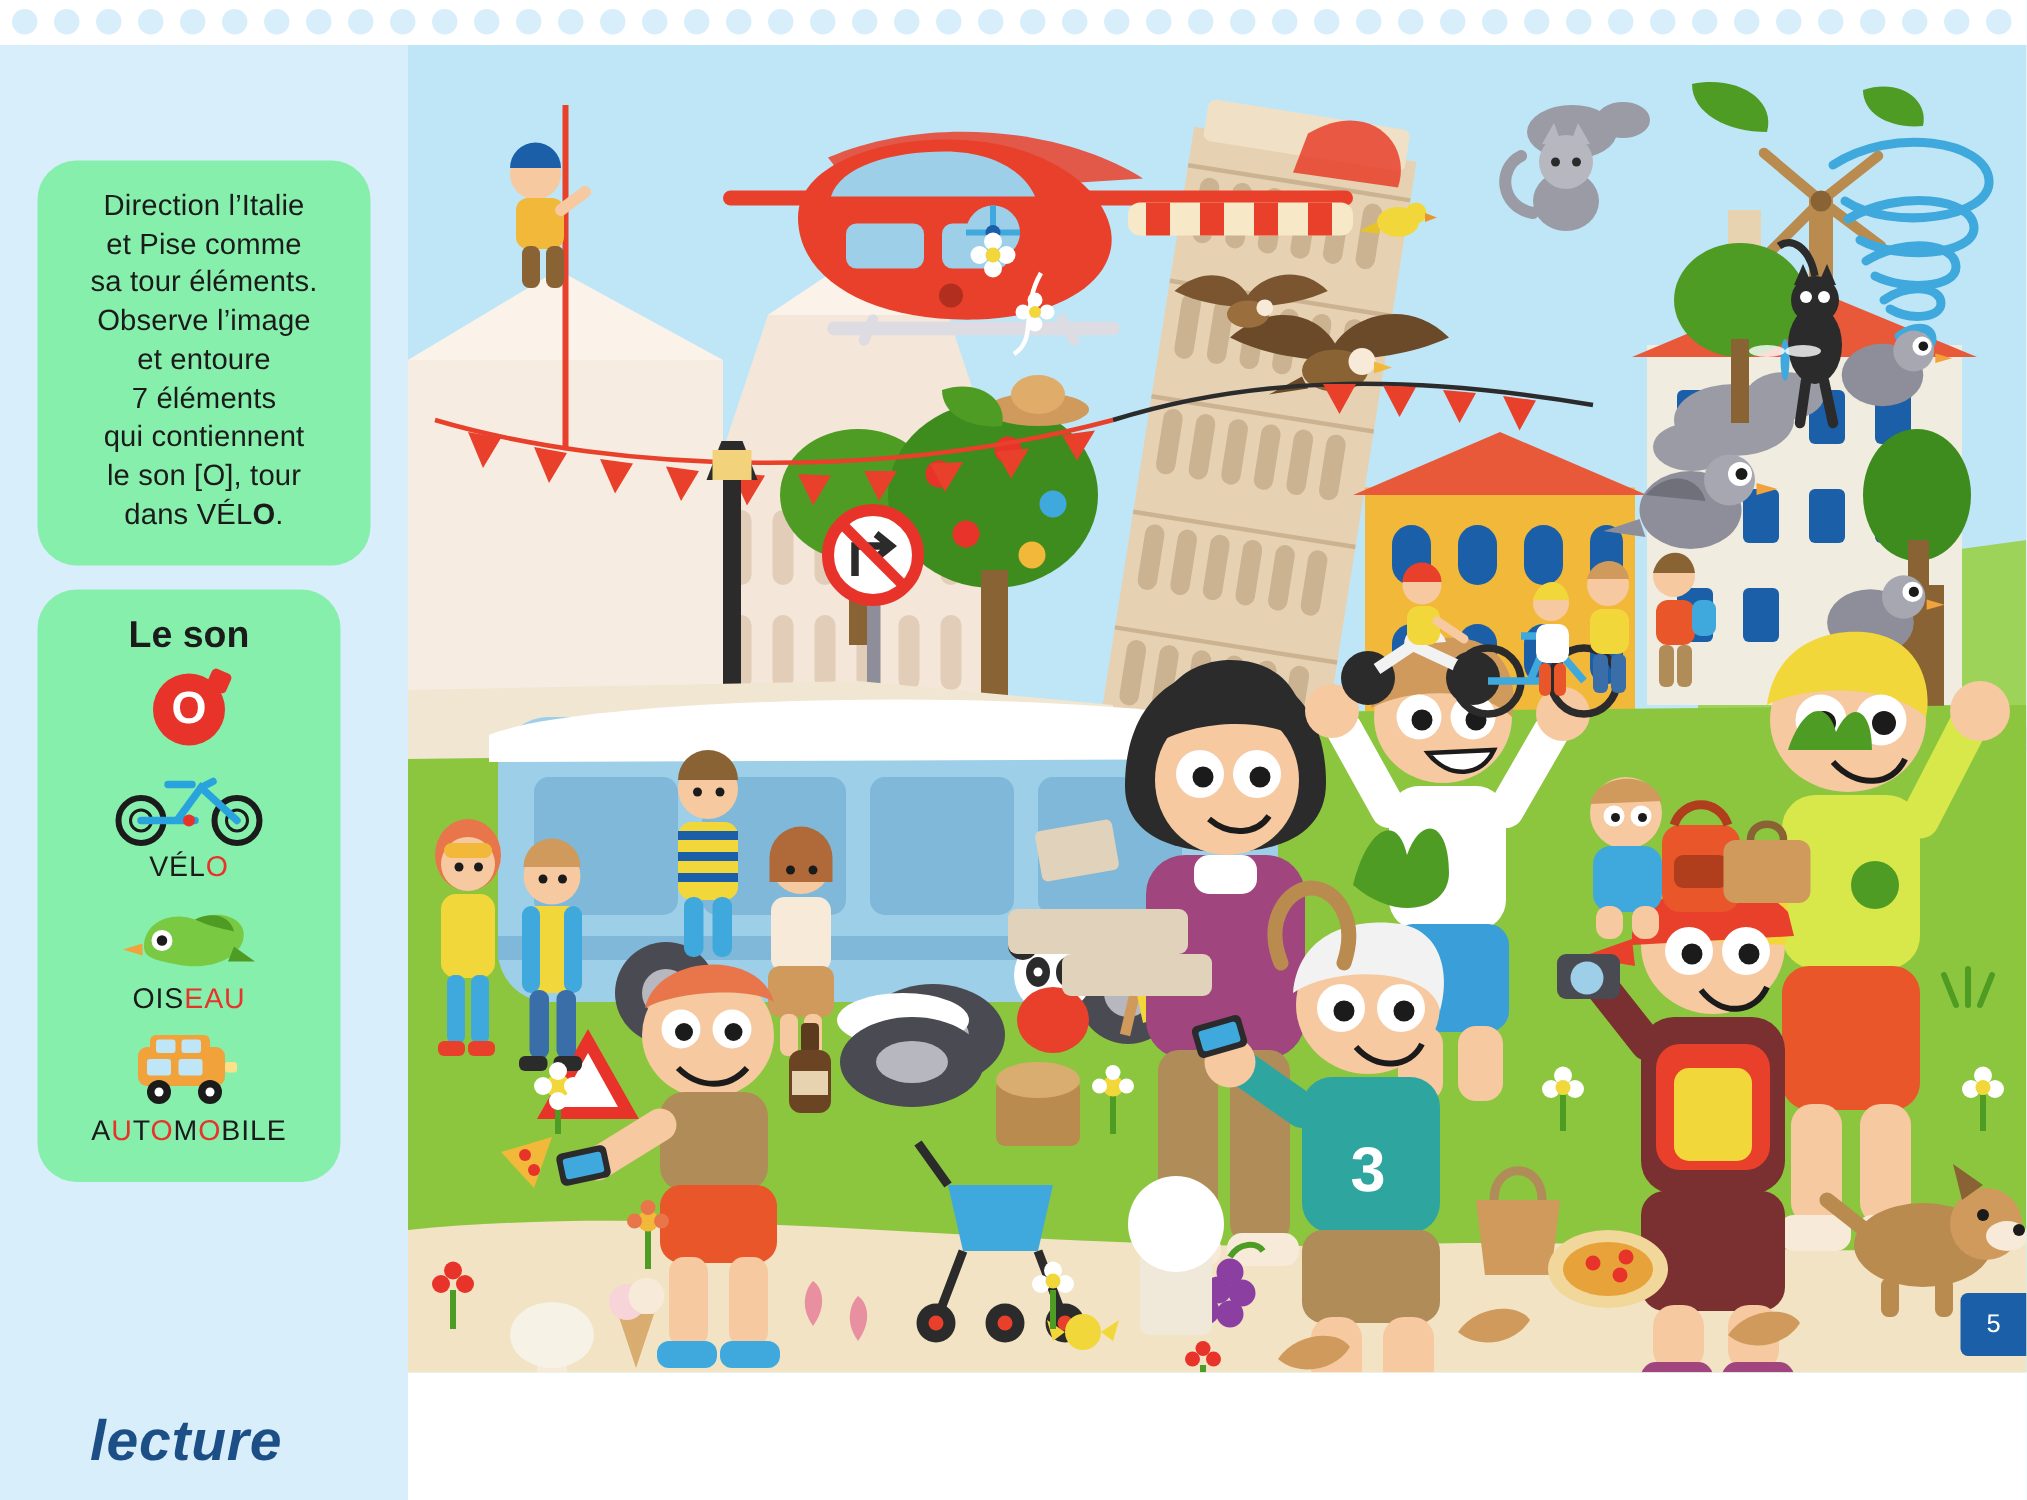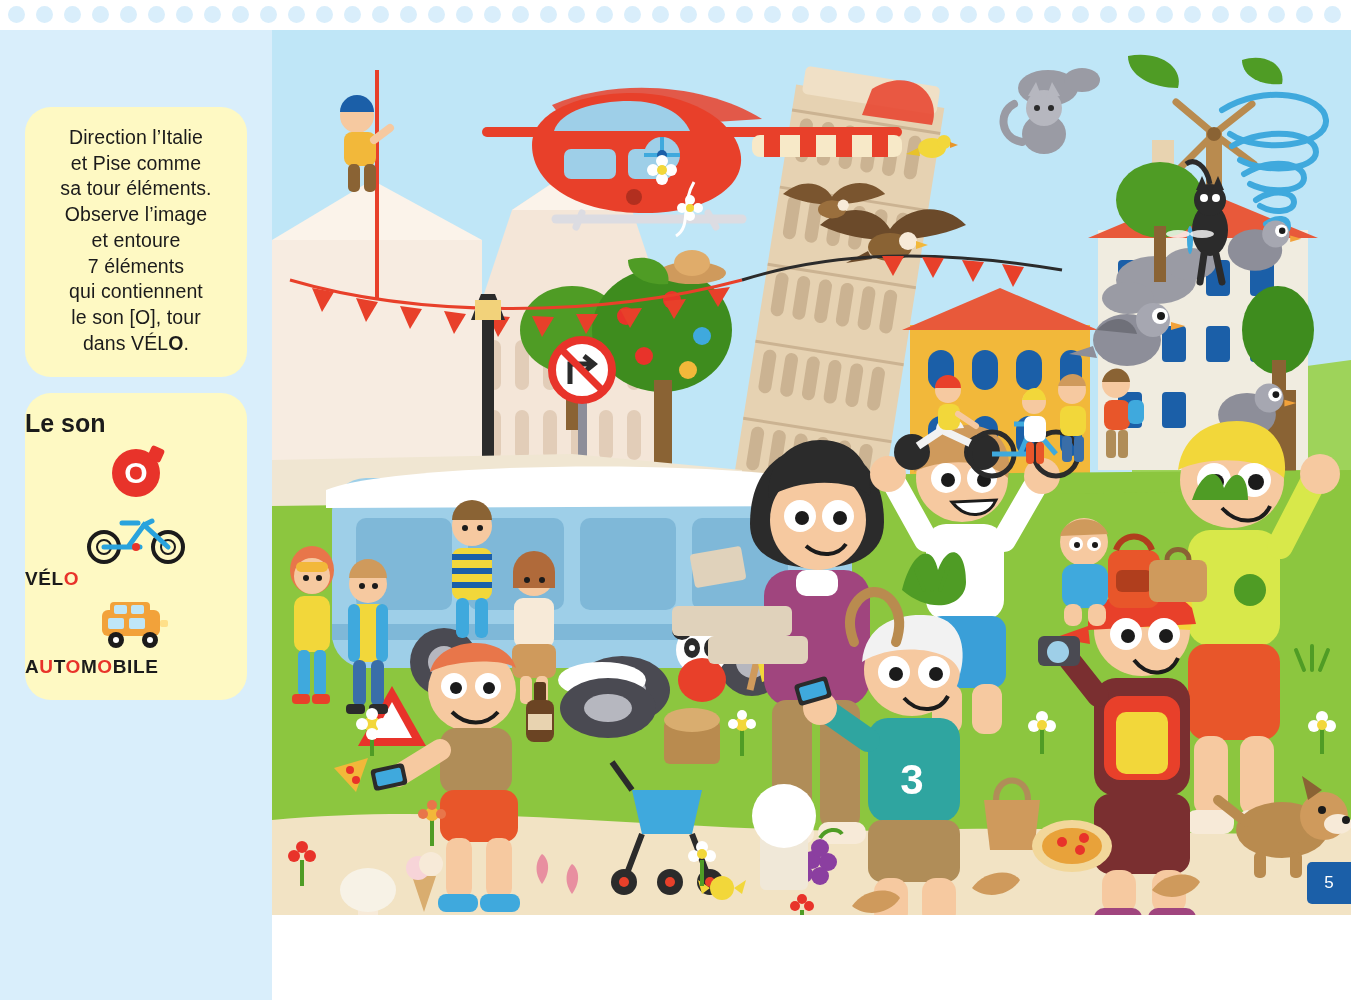--- a/index.html
+++ b/index.html
@@ -42,53 +42,53 @@
   #perf-dots i {
     display: block;
     width: 17px; height: 17px;
     border-radius: 50%;
     background: #d9eefb;
     flex: 0 0 auto;
   }
 
   .card {
     position: absolute;
-    background: #fef9c3;
+    background: #86efac;
     border-radius: 26px;
   }
   #instruction-card {
     left: 25px; top: 107px;
     width: 222px;
     padding: 18px 14px 20px;
     text-align: center;
   }
   #instruction-text {
     font-size: 19.5px;
     line-height: 1.32;
     color: #1b1b1b;
     letter-spacing: .1px;
   }
   #instruction-text b { font-weight: bold; }
 
   #legend-card {
     left: 25px; top: 393px;
-    width: 222px;
-    padding: 16px 0 22px;
-    text-align: left;
+    width: 202px;
+    padding: 16px 16px 22px;
+    text-align: center;
   }
   #legend-title {
     font-size: 25px;
     font-weight: bold;
     color: #1b1b1b;
     margin-bottom: 6px;
   }
   .legend-item { margin-top: 6px; }
   .legend-label {
     font-size: 19px;
-    font-weight: bold;
+    font-weight: normal;
     letter-spacing: .6px;
     color: #1b1b1b;
     margin-top: 2px;
   }
   .legend-label em { font-style: normal; color: #e8332a; }
   .legend-art {
     height: 58px;
     display: flex;
     align-items: center;
     justify-content: center;
@@ -191,20 +191,35 @@
           <path d="M22 38 L46 38 L62 16 L86 38 M46 38 L58 38" fill="none" stroke="#29a3dd" stroke-width="5" stroke-linecap="round"></path>
           <path d="M40 14 L56 14 M62 16 L70 12" stroke="#29a3dd" stroke-width="5" stroke-linecap="round" fill="none"></path>
           <circle cx="54" cy="38" r="4" fill="#e8332a"></circle>
         </svg>
       </div>
       <div class="legend-label">
         <span>VÉL</span><em>O</em>
       </div>
     </div>
 
+    <div class="legend-item">
+      <div class="legend-art">
+        <svg width="96" height="56" viewBox="0 0 96 56">
+          <path d="M18 34 C18 18 36 10 52 16 C70 8 88 16 84 30 C80 44 58 50 40 46 C26 43 18 42 18 34 Z" fill="#7ac943"></path>
+          <path d="M52 16 C64 10 76 14 78 24 C70 22 60 20 52 16 Z" fill="#4f9c25"></path>
+          <circle cx="30" cy="30" r="7" fill="#ffffff"></circle>
+          <circle cx="30" cy="30" r="3.5" fill="#1b1b1b"></circle>
+          <path d="M17 32 L4 36 L17 40 Z" fill="#f2a23a"></path>
+          <path d="M78 34 L92 44 L74 44 Z" fill="#4f9c25"></path>
+        </svg>
+      </div>
+      <div class="legend-label">
+        <span>OIS</span><em>EAU</em>
+      </div>
+    </div>
 
     <div class="legend-item">
       <div class="legend-art">
         <svg width="104" height="58" viewBox="0 0 104 58">
           <rect x="18" y="14" width="58" height="26" rx="6" fill="#f2a23a"></rect>
           <rect x="26" y="6" width="40" height="12" rx="4" fill="#f2a23a"></rect>
           <rect x="30" y="9" width="13" height="9" rx="2" fill="#bfe6f7"></rect>
           <rect x="47" y="9" width="13" height="9" rx="2" fill="#bfe6f7"></rect>
           <rect x="24" y="22" width="16" height="11" rx="2" fill="#bfe6f7"></rect>
           <rect x="45" y="22" width="16" height="11" rx="2" fill="#bfe6f7"></rect>
@@ -214,20 +229,21 @@
           <circle cx="66" cy="44" r="3" fill="#ffffff"></circle>
           <rect x="76" y="24" width="8" height="7" rx="2" fill="#ffe08a"></rect>
         </svg>
       </div>
       <div class="legend-label">
         <span>A</span><em>U</em><span>T</span><em>O</em><span>M</span><em>O</em><span>BILE</span>
       </div>
     </div>
   </div>
 
+  <div id="footer-word">lecture</div>
 
   <div id="scene">
     <svg width="1079" height="885" viewBox="0 0 1079 885">
       <defs>
         <clipPath id="clipAll">
             <rect x="0" y="0" width="1079" height="885"></rect>
           </clipPath>
       </defs>
       <g clip-path="url(#clipAll)">
 

